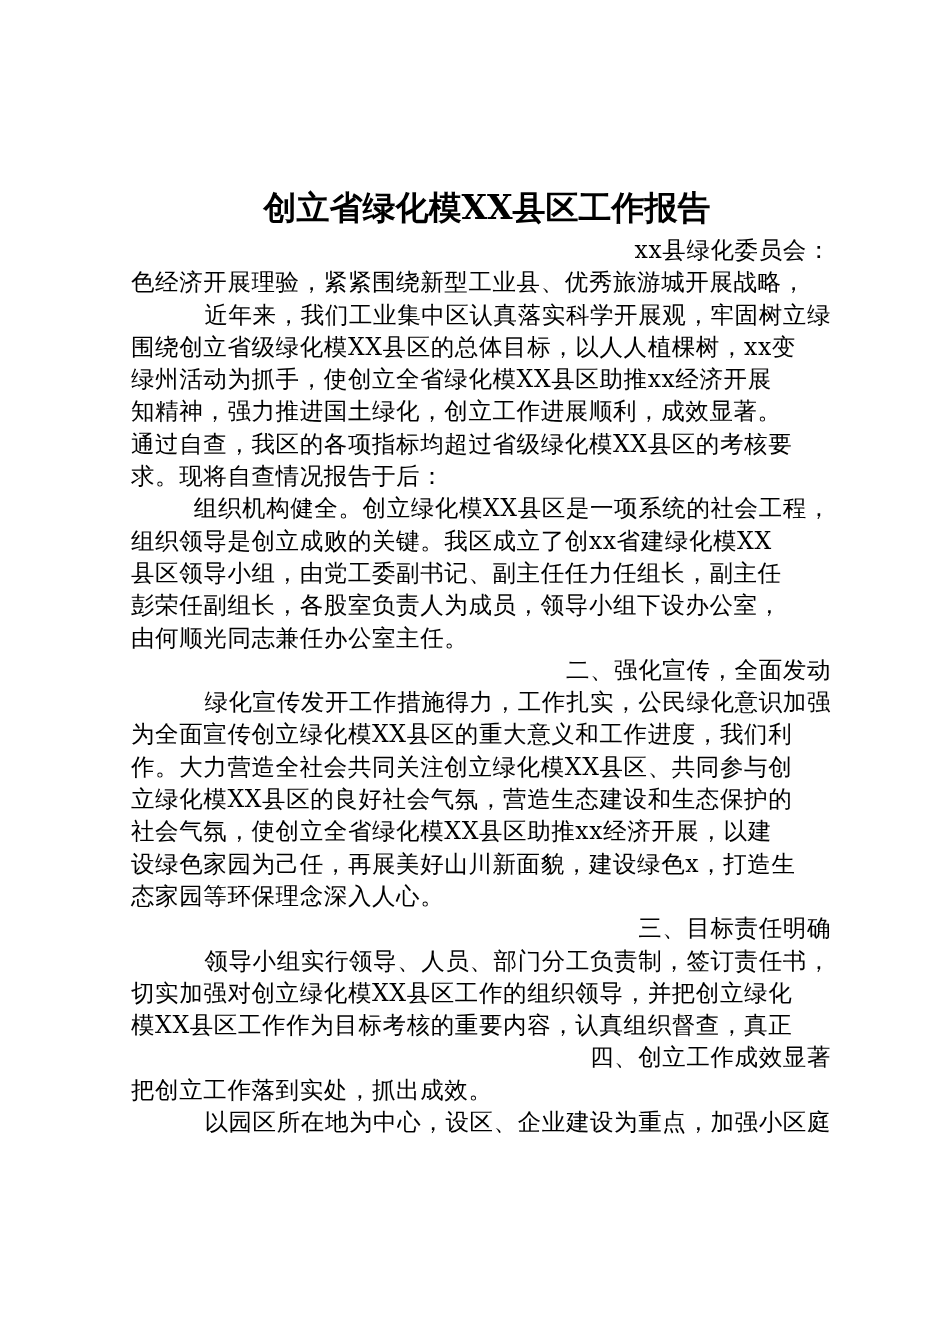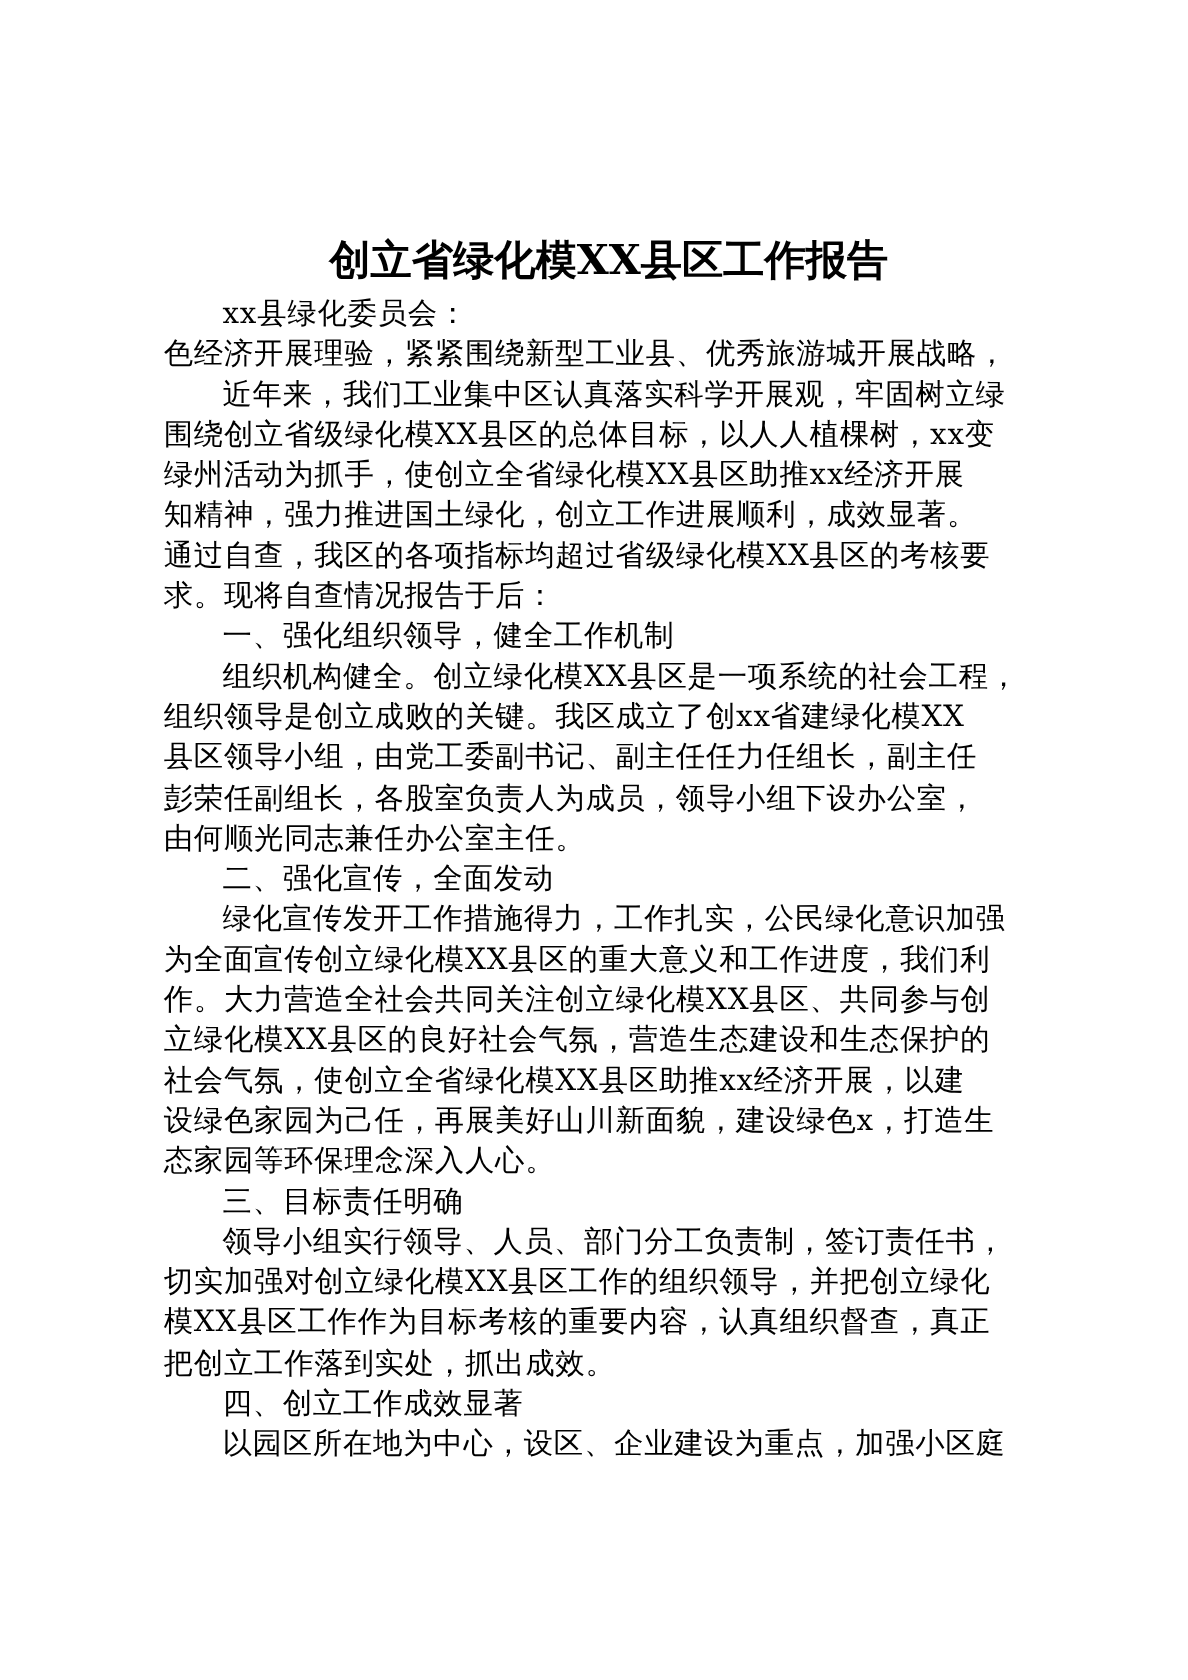--- a/index.html
+++ b/index.html
@@ -44,51 +44,51 @@
     .line {
       display: block;
       height: 32.3px;
       line-height: 32.3px;
       font-size: 23.5px;
       white-space: nowrap;
       letter-spacing: 0.6px;
     }
     .line.indent {
       padding-left: 47px;
+      text-align: right;
     }
   </style>
 </head>
 <body>
 
 <div class="page">
   <div class="title">创立省绿化模XX县区工作报告</div>
   <div class="body-text" id="body-text">
       <span class="line indent">xx县绿化委员会：</span>
       <span class="line">色经济开展理验，紧紧围绕新型工业县、优秀旅游城开展战略，</span>
       <span class="line indent">近年来，我们工业集中区认真落实科学开展观，牢固树立绿</span>
       <span class="line">围绕创立省级绿化模XX县区的总体目标，以人人植棵树，xx变</span>
       <span class="line">绿州活动为抓手，使创立全省绿化模XX县区助推xx经济开展</span>
       <span class="line">知精神，强力推进国土绿化，创立工作进展顺利，成效显著。</span>
       <span class="line">通过自查，我区的各项指标均超过省级绿化模XX县区的考核要</span>
       <span class="line">求。现将自查情况报告于后：</span>
-      <span class="line indent">一、强化组织领导，健全工作机制</span>
       <span class="line indent">组织机构健全。创立绿化模XX县区是一项系统的社会工程，</span>
       <span class="line">组织领导是创立成败的关键。我区成立了创xx省建绿化模XX</span>
       <span class="line">县区领导小组，由党工委副书记、副主任任力任组长，副主任</span>
       <span class="line">彭荣任副组长，各股室负责人为成员，领导小组下设办公室，</span>
       <span class="line">由何顺光同志兼任办公室主任。</span>
       <span class="line indent">二、强化宣传，全面发动</span>
       <span class="line indent">绿化宣传发开工作措施得力，工作扎实，公民绿化意识加强</span>
       <span class="line">为全面宣传创立绿化模XX县区的重大意义和工作进度，我们利</span>
       <span class="line">作。大力营造全社会共同关注创立绿化模XX县区、共同参与创</span>
       <span class="line">立绿化模XX县区的良好社会气氛，营造生态建设和生态保护的</span>
       <span class="line">社会气氛，使创立全省绿化模XX县区助推xx经济开展，以建</span>
       <span class="line">设绿色家园为己任，再展美好山川新面貌，建设绿色x，打造生</span>
       <span class="line">态家园等环保理念深入人心。</span>
       <span class="line indent">三、目标责任明确</span>
       <span class="line indent">领导小组实行领导、人员、部门分工负责制，签订责任书，</span>
       <span class="line">切实加强对创立绿化模XX县区工作的组织领导，并把创立绿化</span>
       <span class="line">模XX县区工作作为目标考核的重要内容，认真组织督查，真正</span>
+      <span class="line indent">四、创立工作成效显著</span>
       <span class="line">把创立工作落到实处，抓出成效。</span>
-      <span class="line indent">四、创立工作成效显著</span>
       <span class="line indent">以园区所在地为中心，设区、企业建设为重点，加强小区庭</span>
     </div>
 </div>
 
 </body></html>

